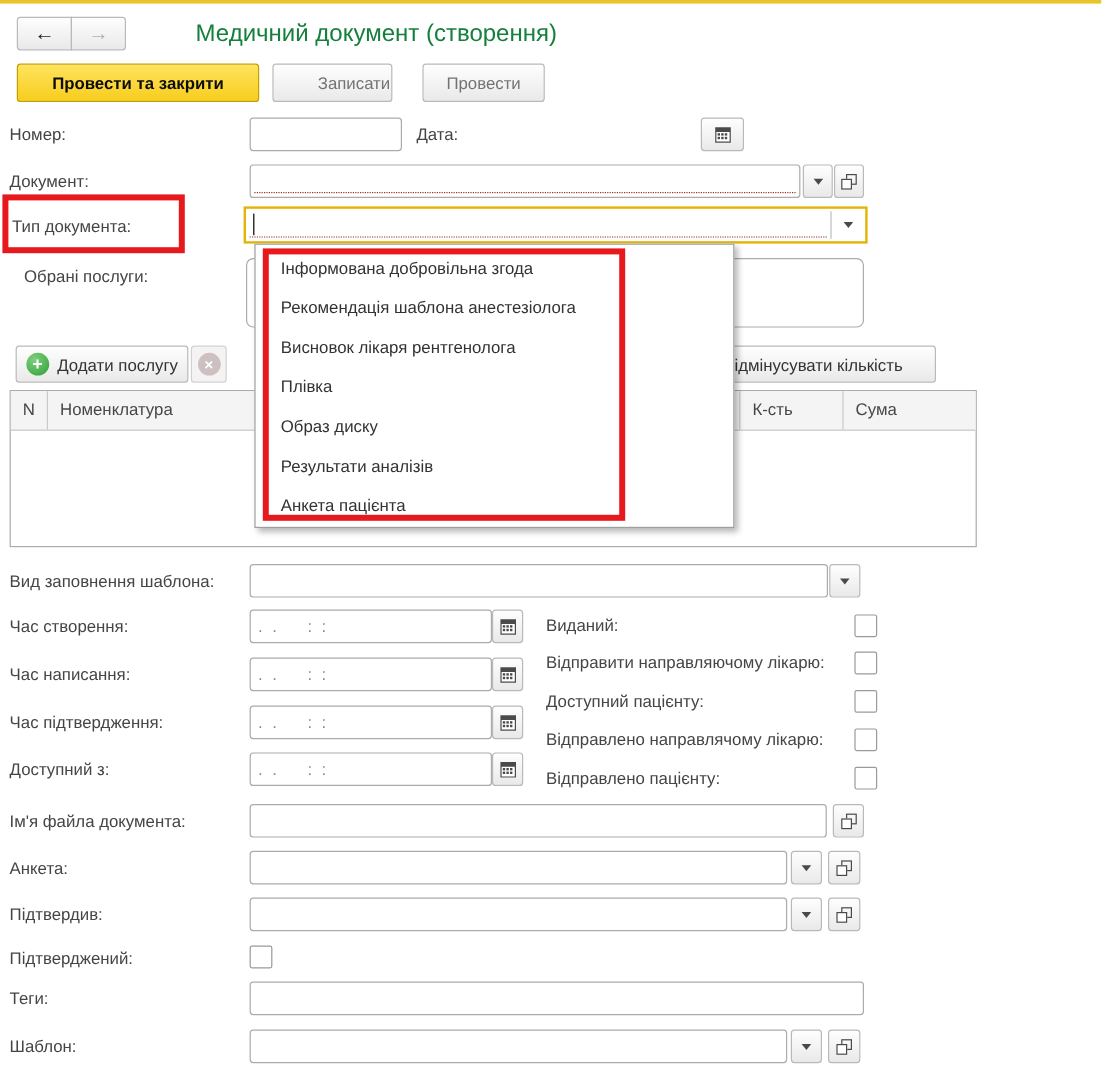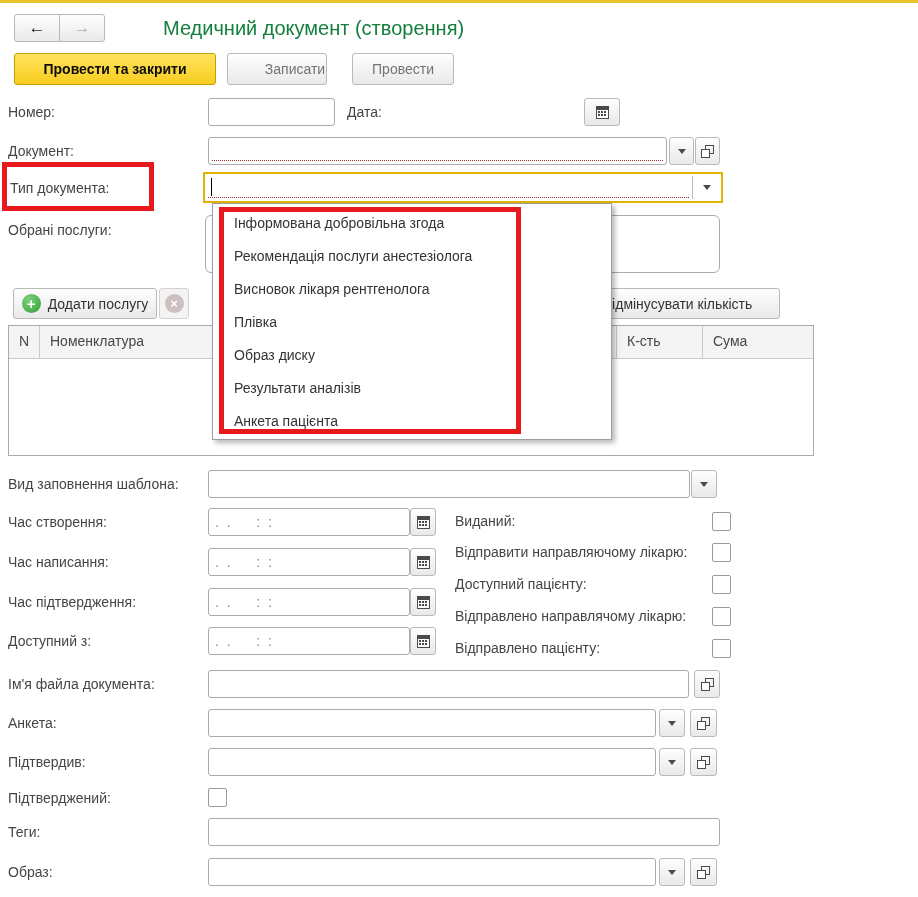--- a/index.html
+++ b/index.html
@@ -92,21 +92,21 @@
   <div class="red-rect" style="left:2px;top:162px;width:152px;height:49px;"></div>
   <div class="focus-box">
     <div class="caret"></div>
     <div class="dotted" style="right:32px;"></div>
     <div class="combo-sep"></div>
     <div class="abs" style="right:0;top:0;width:28px;height:27px;display:flex;align-items:center;justify-content:center;">
       <span class="arrow-down"></span>
     </div>
   </div>
 
-  <div class="abs label" style="left:8px;top:216px;">Обрані послуги:</div>
+  <div class="abs label" style="left:20px;top:216px;">Обрані послуги:</div>
   <div class="abs input" style="left:205px;top:215px;width:515px;height:58px;border-radius:6px;"></div>
 
   <div class="abs btn" style="left:13px;top:288px;width:144px;height:31px;color:#333;gap:7px;">
     <span class="plus-icon">+</span>
     <span>Додати послугу</span>
   </div>
   <div class="abs btn" style="left:159px;top:288px;width:30px;height:31px;border-color:#d2d2d2;background:#f4f2f2;">
     <span class="del-icon">×</span>
   </div>
   <div class="abs btn" style="left:575px;top:288px;width:205px;height:31px;color:#333;">Відмінусувати кількість</div>
@@ -116,21 +116,21 @@
       <div class="th" style="width:31px;">N</div>
       <div class="th" style="width:577px;">Номенклатура</div>
       <div class="th" style="width:86px;">К-сть</div>
       <div class="th" style="flex:1;border-right:none;">Сума</div>
     </div>
     <div style="height:98px;"></div>
   </div>
 
   <div class="dd-panel">
     <div class="dd-item">Інформована добровільна згода</div>
-    <div class="dd-item">Рекомендація послуги анестезіолога</div>
+    <div class="dd-item">Рекомендація шаблона анестезіолога</div>
     <div class="dd-item">Висновок лікаря рентгенолога</div>
     <div class="dd-item">Плівка</div>
     <div class="dd-item">Образ диску</div>
     <div class="dd-item">Результати аналізів</div>
     <div class="dd-item">Анкета пацієнта</div>
   </div>
   <div class="red-rect" style="left:219px;top:207px;width:302px;height:227px;"></div>
 
   <div class="abs label" style="left:8px;top:470px;">Вид заповнення шаблона:</div>
   <div class="abs input" style="left:208px;top:470px;width:482px;height:28px;"></div>
@@ -216,21 +216,21 @@
   <div class="abs btn" style="left:690px;top:748px;width:27px;height:28px;">
     <span class="choose"></span>
   </div>
 
   <div class="abs label" style="left:8px;top:784px;">Підтверджений:</div>
   <div class="checkbox" style="left:208px;top:788px;"></div>
 
   <div class="abs label" style="left:8px;top:818px;">Теги:</div>
   <div class="abs input" style="left:208px;top:818px;width:512px;height:28px;"></div>
 
-  <div class="abs label" style="left:8px;top:858px;">Образ:</div>
+  <div class="abs label" style="left:8px;top:858px;">Шаблон:</div>
   <div class="abs input" style="left:208px;top:858px;width:448px;height:28px;"></div>
   <div class="abs btn" style="left:659px;top:858px;width:26px;height:28px;">
     <span class="arrow-down"></span>
   </div>
   <div class="abs btn" style="left:690px;top:858px;width:27px;height:28px;">
     <span class="choose"></span>
   </div>
 
 </div>
 

